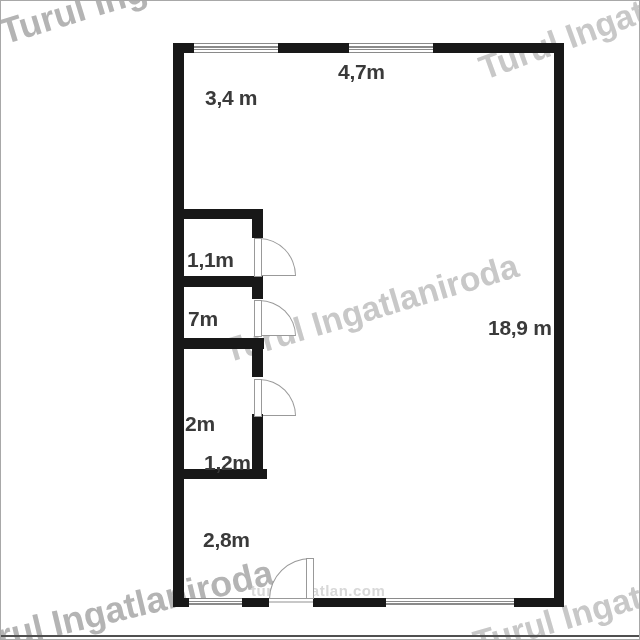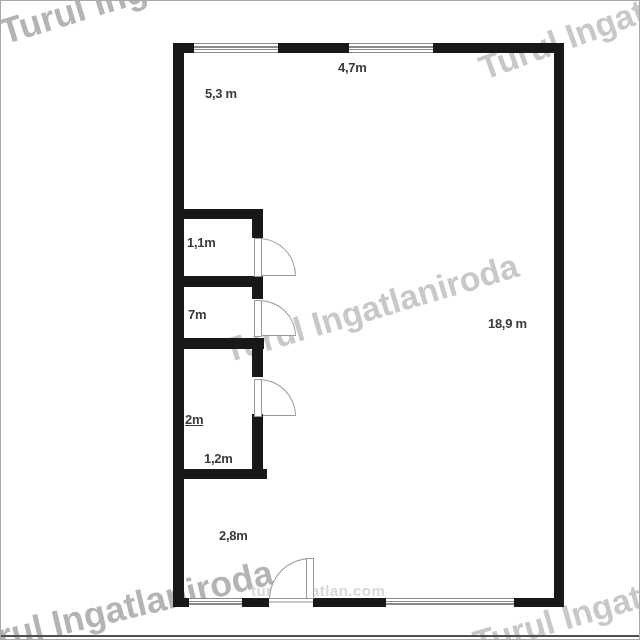--- a/index.html
+++ b/index.html
@@ -34,21 +34,21 @@
   .door-arc.ne{border-radius:0 100% 0 0;}
   .door-arc.nw{border-radius:100% 0 0 0;}
   .door-leaf{
     position:absolute;z-index:4;background:#fff;
     border:1.3px solid var(--door-stroke,#999);
     box-sizing:border-box;
   }
   .threshold{position:absolute;z-index:2;background:#c8c8c8;}
   .dim{
     position:absolute;z-index:5;
-    font-weight:bold;font-size:13px;letter-spacing:-0.3px;
+    font-weight:bold;font-size:21px;letter-spacing:-0.3px;
     color:var(--label-text,#3a3a3a);white-space:nowrap;
   }
   .wm{
     position:absolute;z-index:1;white-space:nowrap;
     font-weight:bold;pointer-events:none;
   }
   .wm1{left:-6px;top:12px;font-size:36px;color:var(--watermark-dark,#b4b4b4);
        transform:rotate(-17deg);transform-origin:0 0;}
   .wm2{left:473px;top:50px;font-size:34px;color:var(--watermark-light,#c8c8c8);
        transform:rotate(-20deg);transform-origin:0 0;}
@@ -101,22 +101,22 @@
   <div class="door-leaf" style="left:253px;top:237px;width:8px;height:39px;"></div>
   <div class="door-arc ne" style="left:258px;top:299px;width:37px;height:36px;"></div>
   <div class="door-leaf" style="left:253px;top:299px;width:8px;height:37px;"></div>
   <div class="door-arc ne" style="left:258px;top:378px;width:37px;height:37px;"></div>
   <div class="door-leaf" style="left:253px;top:378px;width:8px;height:38px;"></div>
   <div class="threshold" style="left:267px;top:600px;width:45px;height:2px;"></div>
   <div class="door-arc nw" style="left:268px;top:557px;width:42px;height:41px;"></div>
   <div class="door-leaf" style="left:305px;top:557px;width:8px;height:41px;"></div>
 
   <div class="dim" style="left:337px;top:59px;">4,7m</div>
-  <div class="dim" style="left:204px;top:85px;">5,3 m</div>
-  <div class="dim" style="left:186px;top:234px;">1,1m</div>
+  <div class="dim" style="left:204px;top:85px;">3,4 m</div>
+  <div class="dim" style="left:186px;top:247px;">1,1m</div>
   <div class="dim" style="left:187px;top:306px;">7m</div>
-  <div class="dim" style="left:184px;top:411px;text-decoration:underline;">2m</div>
+  <div class="dim" style="left:184px;top:411px;">2m</div>
   <div class="dim" style="left:203px;top:450px;">1,2m</div>
-  <div class="dim" style="left:202px;top:527px;margin-left:16px;">2,8m</div>
+  <div class="dim" style="left:202px;top:527px;">2,8m</div>
   <div class="dim" style="left:487px;top:315px;">18,9 m</div>
 
   <div class="frame-bottom"></div>
 </div>
 
 </body></html>

